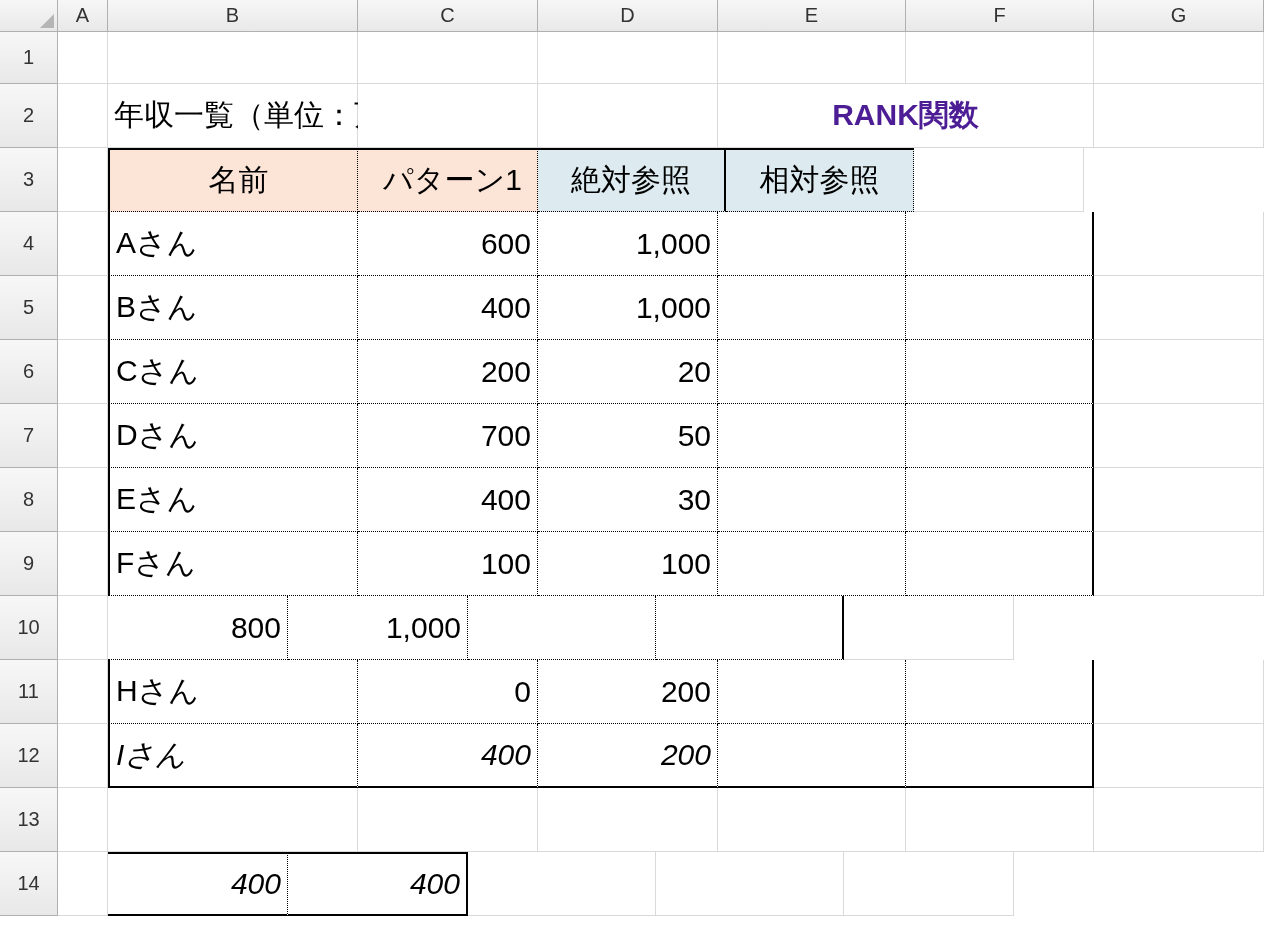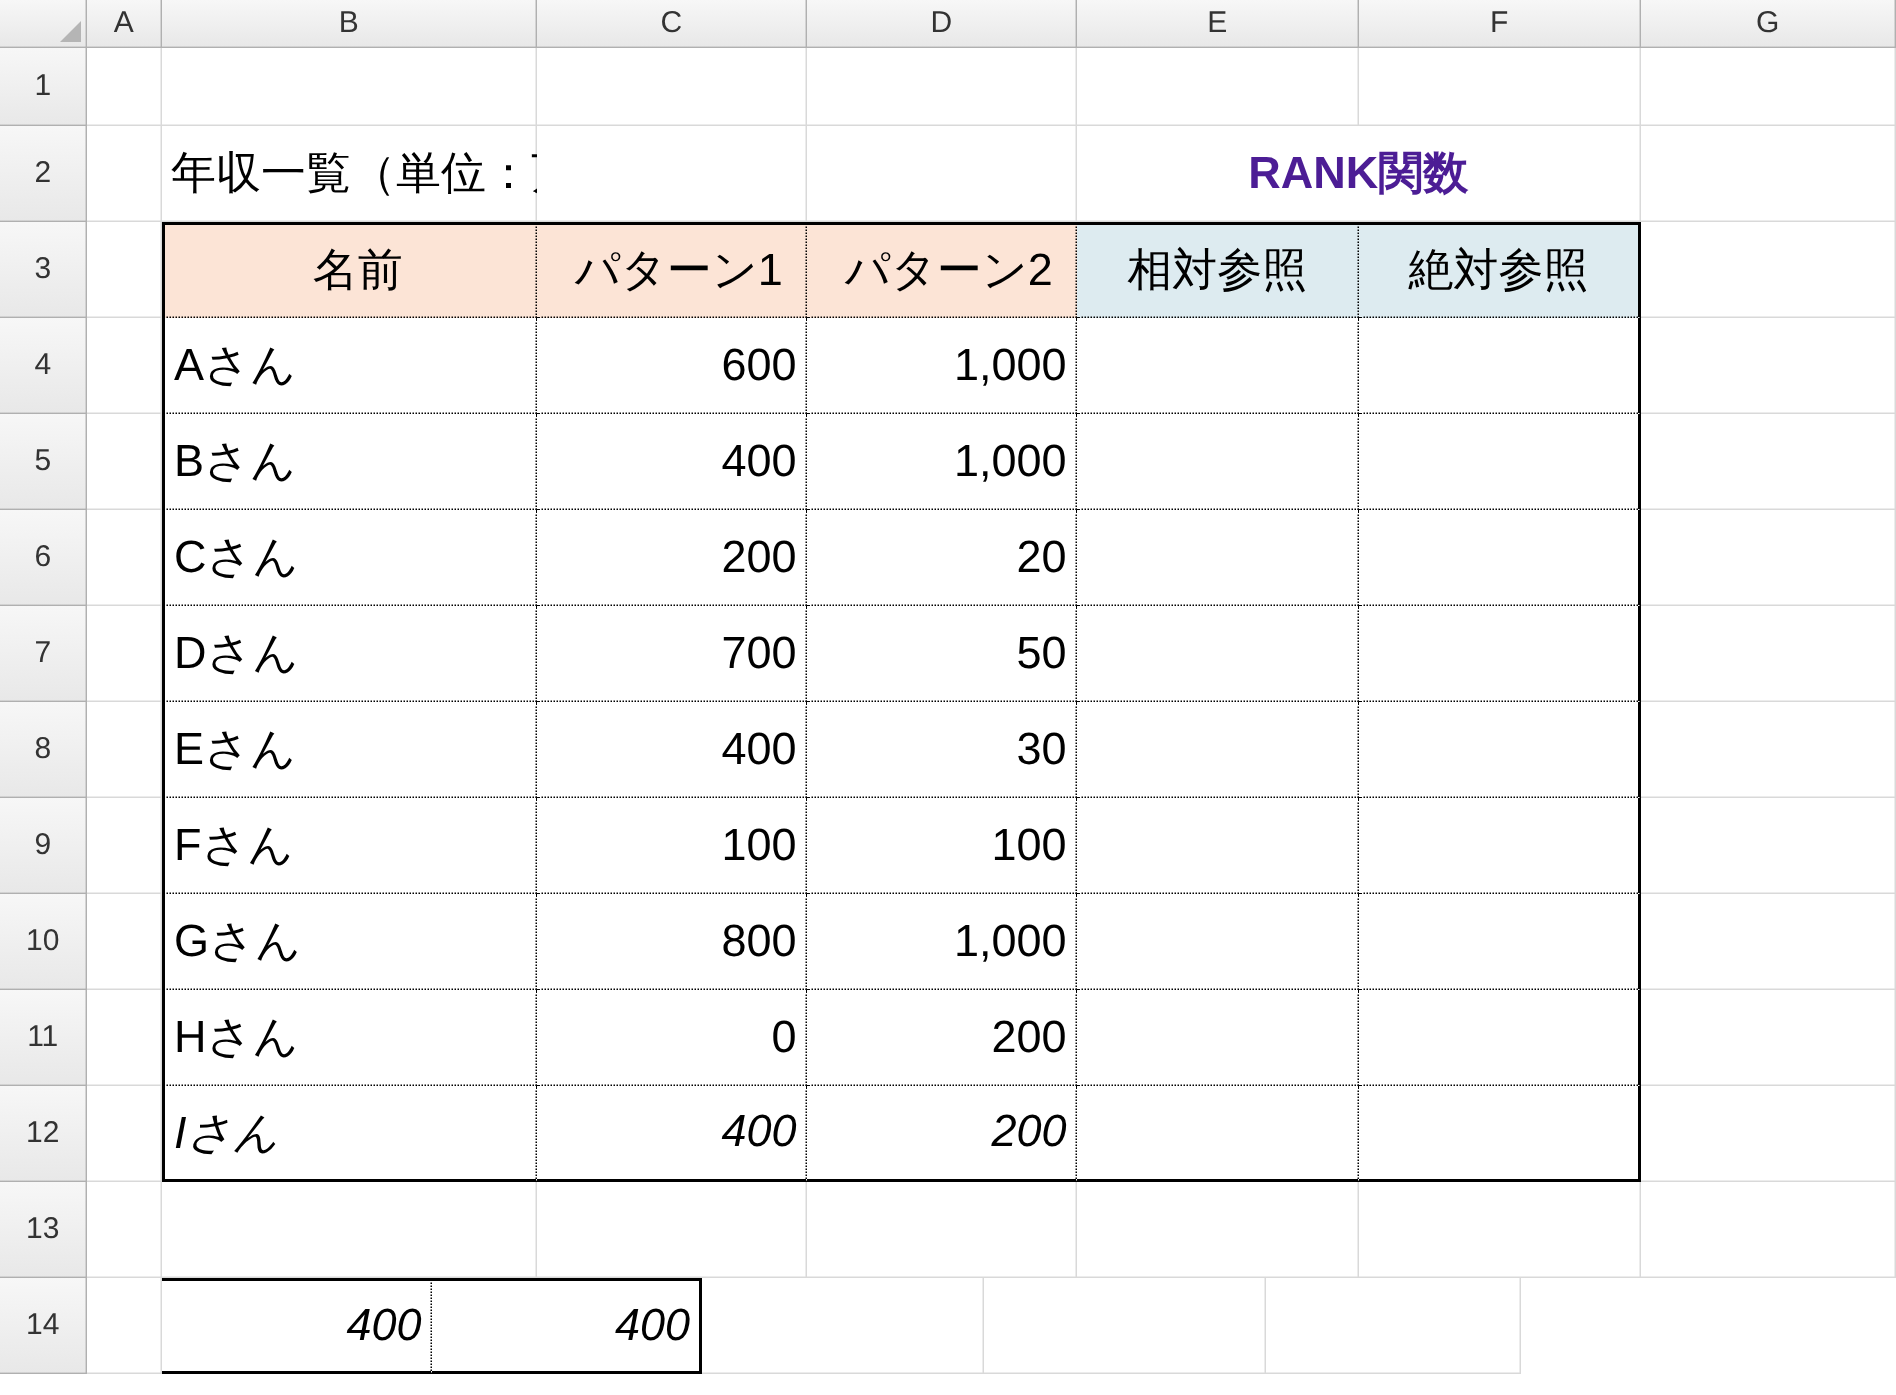--- a/index.html
+++ b/index.html
@@ -206,23 +206,22 @@
       <div class="cell w-C h-r"></div>
       <div class="cell w-D h-r"></div>
       <div class="cell h-r red-title" style="width:376px;">RANK関数</div>
       <div class="cell w-G h-r"></div>
     </div>
 
     <div class="row">
       <div class="cell w-A h-r"></div>
       <div class="cell w-B h-r hdr-orange centered bt-solid bl-solid br-dot bb-dot">名前</div>
       <div class="cell w-C h-r hdr-orange centered bt-solid br-dot bb-dot">パターン1</div>
-      <div class="cell w-D h-r hdr-orange centered bt-solid br-dot bb-dot">パターン2</div>
+      <div class="cell w-F h-r hdr-blue centered bt-solid br-solid bb-dot">絶対参照</div>
       <div class="cell w-E h-r hdr-blue centered bt-solid br-dot bb-dot">相対参照</div>
-      <div class="cell w-F h-r hdr-blue centered bt-solid br-solid bb-dot">絶対参照</div>
       <div class="cell w-G h-r"></div>
     </div>
 
     <div class="row">
       <div class="cell w-A h-r"></div>
       <div class="cell w-B h-r left bl-solid br-dot bb-dot">Aさん</div>
       <div class="cell w-C h-r right br-dot bb-dot">600</div>
       <div class="cell w-D h-r right br-dot bb-dot">1,000</div>
       <div class="cell w-E h-r br-dot bb-dot"></div>
       <div class="cell w-F h-r br-solid bb-dot"></div>
@@ -274,21 +273,20 @@
       <div class="cell w-B h-r left bl-solid br-dot bb-dot">Fさん</div>
       <div class="cell w-C h-r right br-dot bb-dot">100</div>
       <div class="cell w-D h-r right br-dot bb-dot">100</div>
       <div class="cell w-E h-r br-dot bb-dot"></div>
       <div class="cell w-F h-r br-solid bb-dot"></div>
       <div class="cell w-G h-r"></div>
     </div>
 
     <div class="row">
       <div class="cell w-A h-r"></div>
-      <div class="cell w-B h-r left bl-solid br-dot bb-dot">Gさん</div>
       <div class="cell w-C h-r right br-dot bb-dot">800</div>
       <div class="cell w-D h-r right br-dot bb-dot">1,000</div>
       <div class="cell w-E h-r br-dot bb-dot"></div>
       <div class="cell w-F h-r br-solid bb-dot"></div>
       <div class="cell w-G h-r"></div>
     </div>
 
     <div class="row">
       <div class="cell w-A h-r"></div>
       <div class="cell w-B h-r left bl-solid br-dot bb-dot">Hさん</div>

